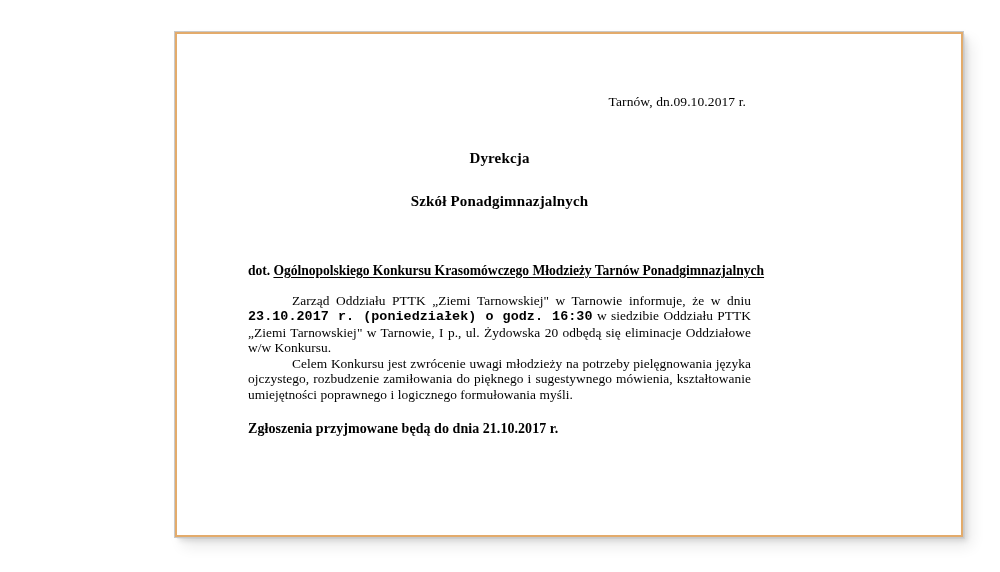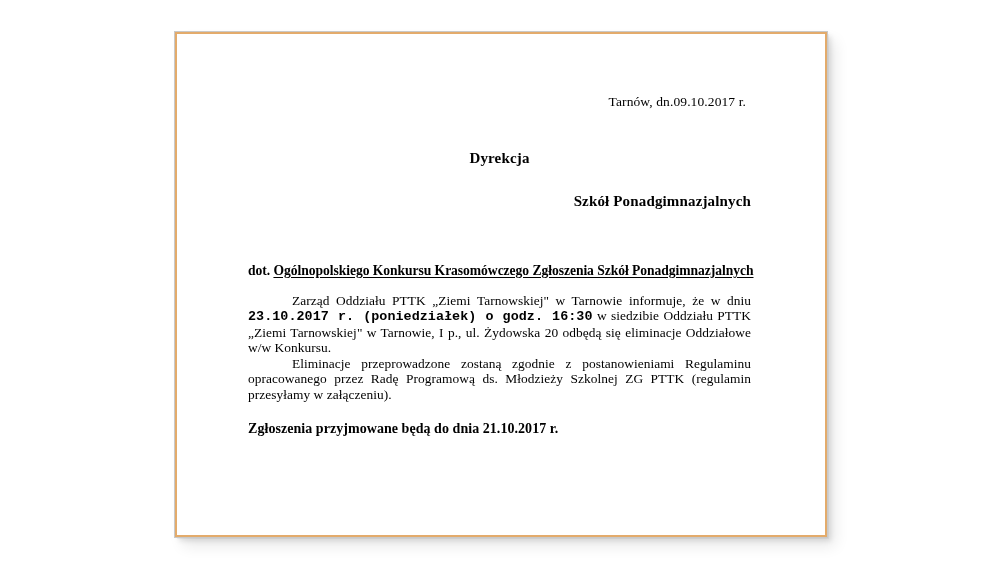--- a/index.html
+++ b/index.html
@@ -22,21 +22,21 @@
     left: 0; top: 0;
     width: 1000px;
     height: 572px;
     background: #ffffff;
   }
 
   #document-sheet {
     position: absolute;
     left: 175px;
     top: 32px;
-    width: 652px;
+    width: 788px;
     height: 505px;
     background: #ffffff;
     box-sizing: border-box;
     border: 2px solid #e3ab6b;
     outline: 1px solid #c9c9c9;
     box-shadow:
        2px  2px 0 0 rgba(0,0,0,0.045),
        4px  4px 5px 0 rgba(0,0,0,0.10),
        8px  9px 14px 0 rgba(0,0,0,0.09);
   }
@@ -68,21 +68,21 @@
   }
 
   .addressee {
     text-align: center;
     font-weight: bold;
     font-size: 15px;
     line-height: 1.3;
     letter-spacing: 0.15px;
   }
   .addressee.first { margin: 38px 0 12px 0; }
-  .addressee.second { margin: 24px 0 0 0; text-align: right; }
+  .addressee.second { margin: 24px 0 0 0; }
 
   .subject-line {
     margin: 50px 0 0 0;
     font-size: 13.6px;
     font-weight: bold;
     line-height: 1.3;
     letter-spacing: -0.05px;
     white-space: nowrap;
   }
   .subject-line .subject-prefix {
@@ -122,29 +122,29 @@
   <div id="document-sheet">
     <div id="sheet-content">
 
       <div class="date-line">Tarnów, dn.09.10.2017 r.</div>
 
       <div class="addressee first">Dyrekcja</div>
 
       <div class="addressee second">Szkół Ponadgimnazjalnych</div>
 
       <div class="subject-line">
-        <span class="subject-prefix">dot. </span><span class="subject-text">Ogólnopolskiego Konkursu Krasomówczego Zgłoszenia Szkół Ponadgimnazjalnych</span>
+        <span class="subject-prefix">dot. </span><span class="subject-text">Ogólnopolskiego Konkursu Krasomówczego Młodzieży Tarnów Ponadgimnazjalnych</span>
       </div>
 
       <p class="body-par lead indent">
         <span>Zarząd Oddziału PTTK „Ziemi Tarnowskiej" w Tarnowie informuje, że w dniu </span><b>23.10.2017 r. (poniedziałek) o godz. 16:30</b><span> w siedzibie Oddziału PTTK „Ziemi Tarnowskiej" w Tarnowie, I p., ul. Żydowska 20 odbędą się eliminacje Oddziałowe w/w Konkursu.</span>
       </p>
 
+      <p class="body-par indent">Celem Konkursu jest zwrócenie uwagi młodzieży na potrzeby pielęgnowania języka ojczystego, rozbudzenie zamiłowania do pięknego i sugestywnego mówienia, kształtowanie umiejętności poprawnego i logicznego formułowania myśli.</p>
 
-      <p class="body-par indent">Eliminacje przeprowadzone zostaną zgodnie z postanowieniami Regulaminu opracowanego przez Radę Programową ds. Młodzieży Szkolnej ZG PTTK (regulamin przesyłamy w załączeniu).</p>
 
 
       <p class="closing-line">Zgłoszenia przyjmowane będą do dnia 21.10.2017 r.</p>
 
     </div>
   </div>
 
 </div>
 
 </body></html>

